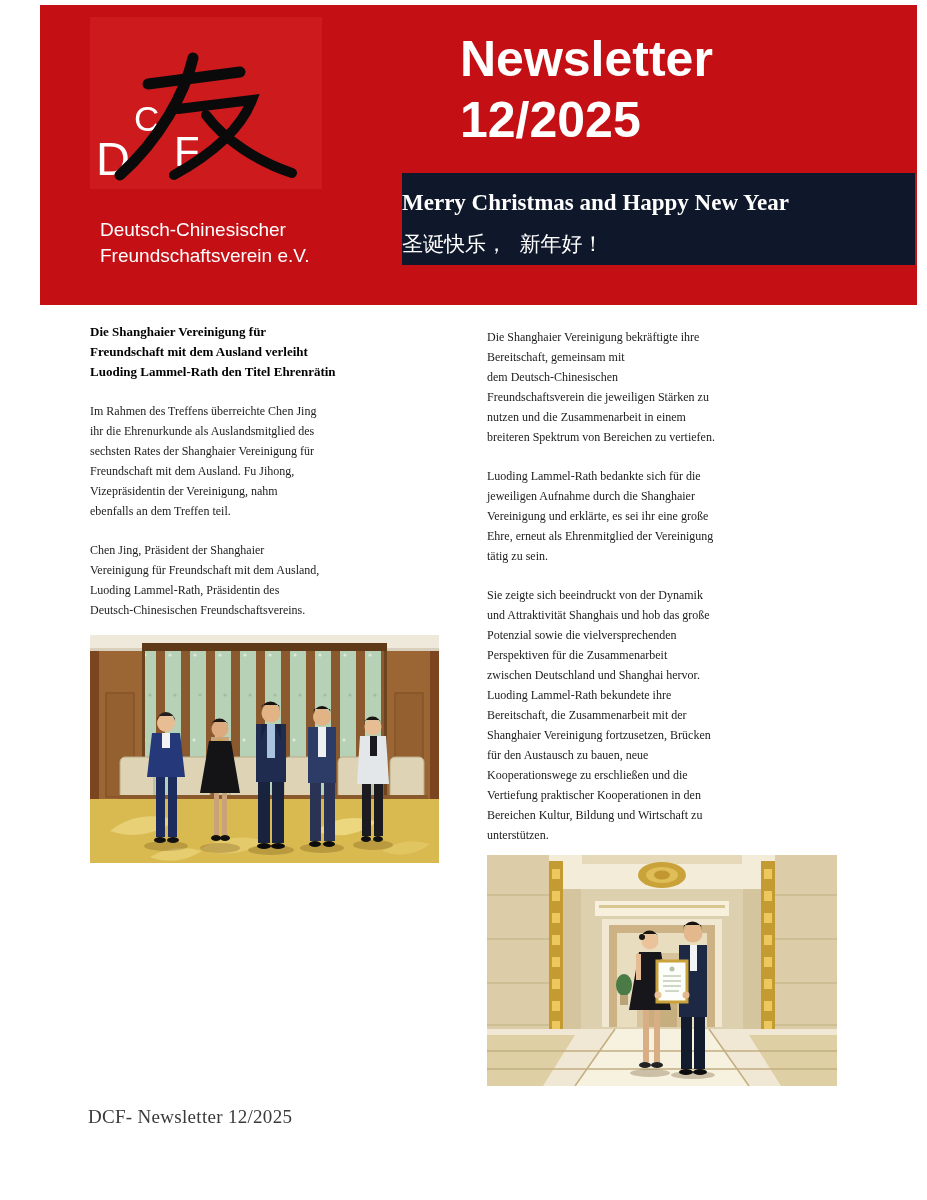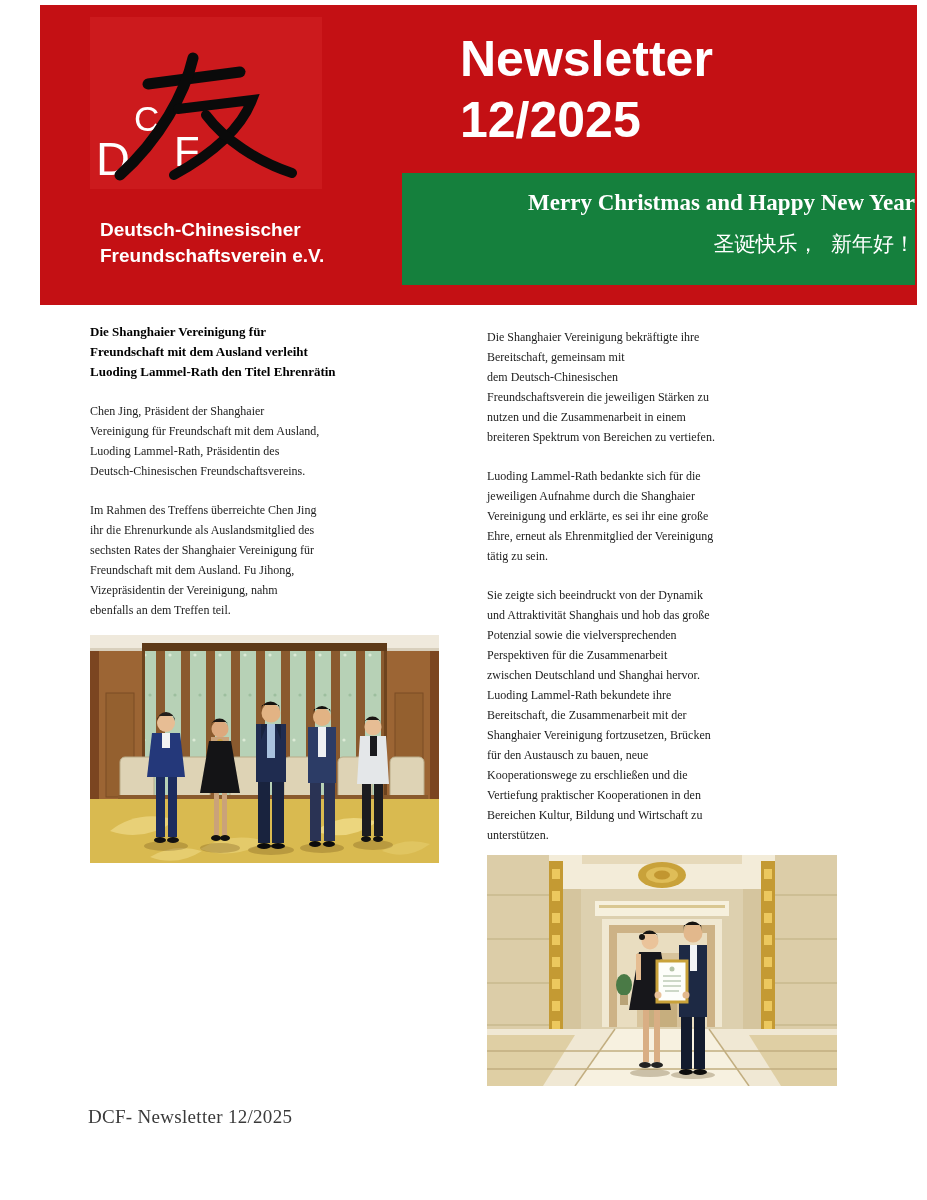--- a/index.html
+++ b/index.html
@@ -21,31 +21,31 @@
   .logo-letter {
     position:absolute; color:#ffffff;
     font-family:"Liberation Sans", sans-serif; font-weight:400; line-height:1;
   }
   .letter-c { left:44px; top:84px; font-size:35px; }
   .letter-d { left:6px;  top:118px; font-size:47px; }
   .letter-f { left:84px; top:114px; font-size:42px; }
   .you-svg { position:absolute; left:24px; top:34px; }
   .org-name {
     position:absolute; left:60px; top:212px;
-    font-family:"Liberation Sans", sans-serif; font-weight:bold;
+    font-family:"Liberation Sans", sans-serif; font-weight:normal;
     font-size:19px; line-height:26px; color:#ffffff; white-space:pre-line;
   }
   .newsletter-title {
     position:absolute; left:420px; top:24px;
     font-family:"Liberation Sans", sans-serif; font-weight:bold;
     font-size:50px; line-height:61px; color:#ffffff; white-space:pre-line;
   }
   .greeting-box {
-    position:absolute; left:362px; top:168px; width:513px; height:112px;
-    background:#15803d; text-align:right; color:#ffffff;
+    position:absolute; left:362px; top:168px; width:513px; height:92px;
+    background:#0f172a; text-align:left; color:#ffffff;
   }
   .greeting-en {
     padding-top:17px; font-family:"Liberation Serif", serif;
     font-weight:bold; font-size:23px; line-height:26px;
   }
   .greeting-zh {
     margin-top:17px; font-size:21px; line-height:26px;
     font-family:Liberation Mono, monospace;
   }
   
@@ -98,30 +98,30 @@
     <div class="greeting-box">
       <div class="greeting-en">Merry Christmas and Happy New Year</div>
       <div class="greeting-zh">圣诞快乐， 新年好！</div>
     </div>
   </header>
 
   <section class="col-left">
     <h2 class="article-heading">Die Shanghaier Vereinigung für
 Freundschaft mit dem Ausland verleiht
 Luoding Lammel-Rath den Titel Ehrenrätin</h2>
-    <p class="para">Chen Jing, Präsident der Shanghaier
-Vereinigung für Freundschaft mit dem Ausland,
-Luoding Lammel-Rath, Präsidentin des
-Deutsch-Chinesischen Freundschaftsvereins.</p>
     <p class="para">Im Rahmen des Treffens überreichte Chen Jing
 ihr die Ehrenurkunde als Auslandsmitglied des
 sechsten Rates der Shanghaier Vereinigung für
 Freundschaft mit dem Ausland. Fu Jihong,
 Vizepräsidentin der Vereinigung, nahm
 ebenfalls an dem Treffen teil.</p>
+    <p class="para">Chen Jing, Präsident der Shanghaier
+Vereinigung für Freundschaft mit dem Ausland,
+Luoding Lammel-Rath, Präsidentin des
+Deutsch-Chinesischen Freundschaftsvereins.</p>
 
     <span class="photo">
       <svg width="349" height="228" viewBox="0 0 349 228" aria-hidden="true">
         <defs>
           <pattern id="latt" width="25" height="150" patternUnits="userSpaceOnUse">
             <rect width="25" height="150" fill="#b7d1b6"></rect>
             <circle cx="5" cy="20" r="1.6" fill="#dcead6"></circle>
             <circle cx="10" cy="60" r="1.6" fill="#9dbf9e"></circle>
             <circle cx="4" cy="105" r="1.6" fill="#dcead6"></circle>
             <circle cx="11" cy="138" r="1.6" fill="#9dbf9e"></circle>

